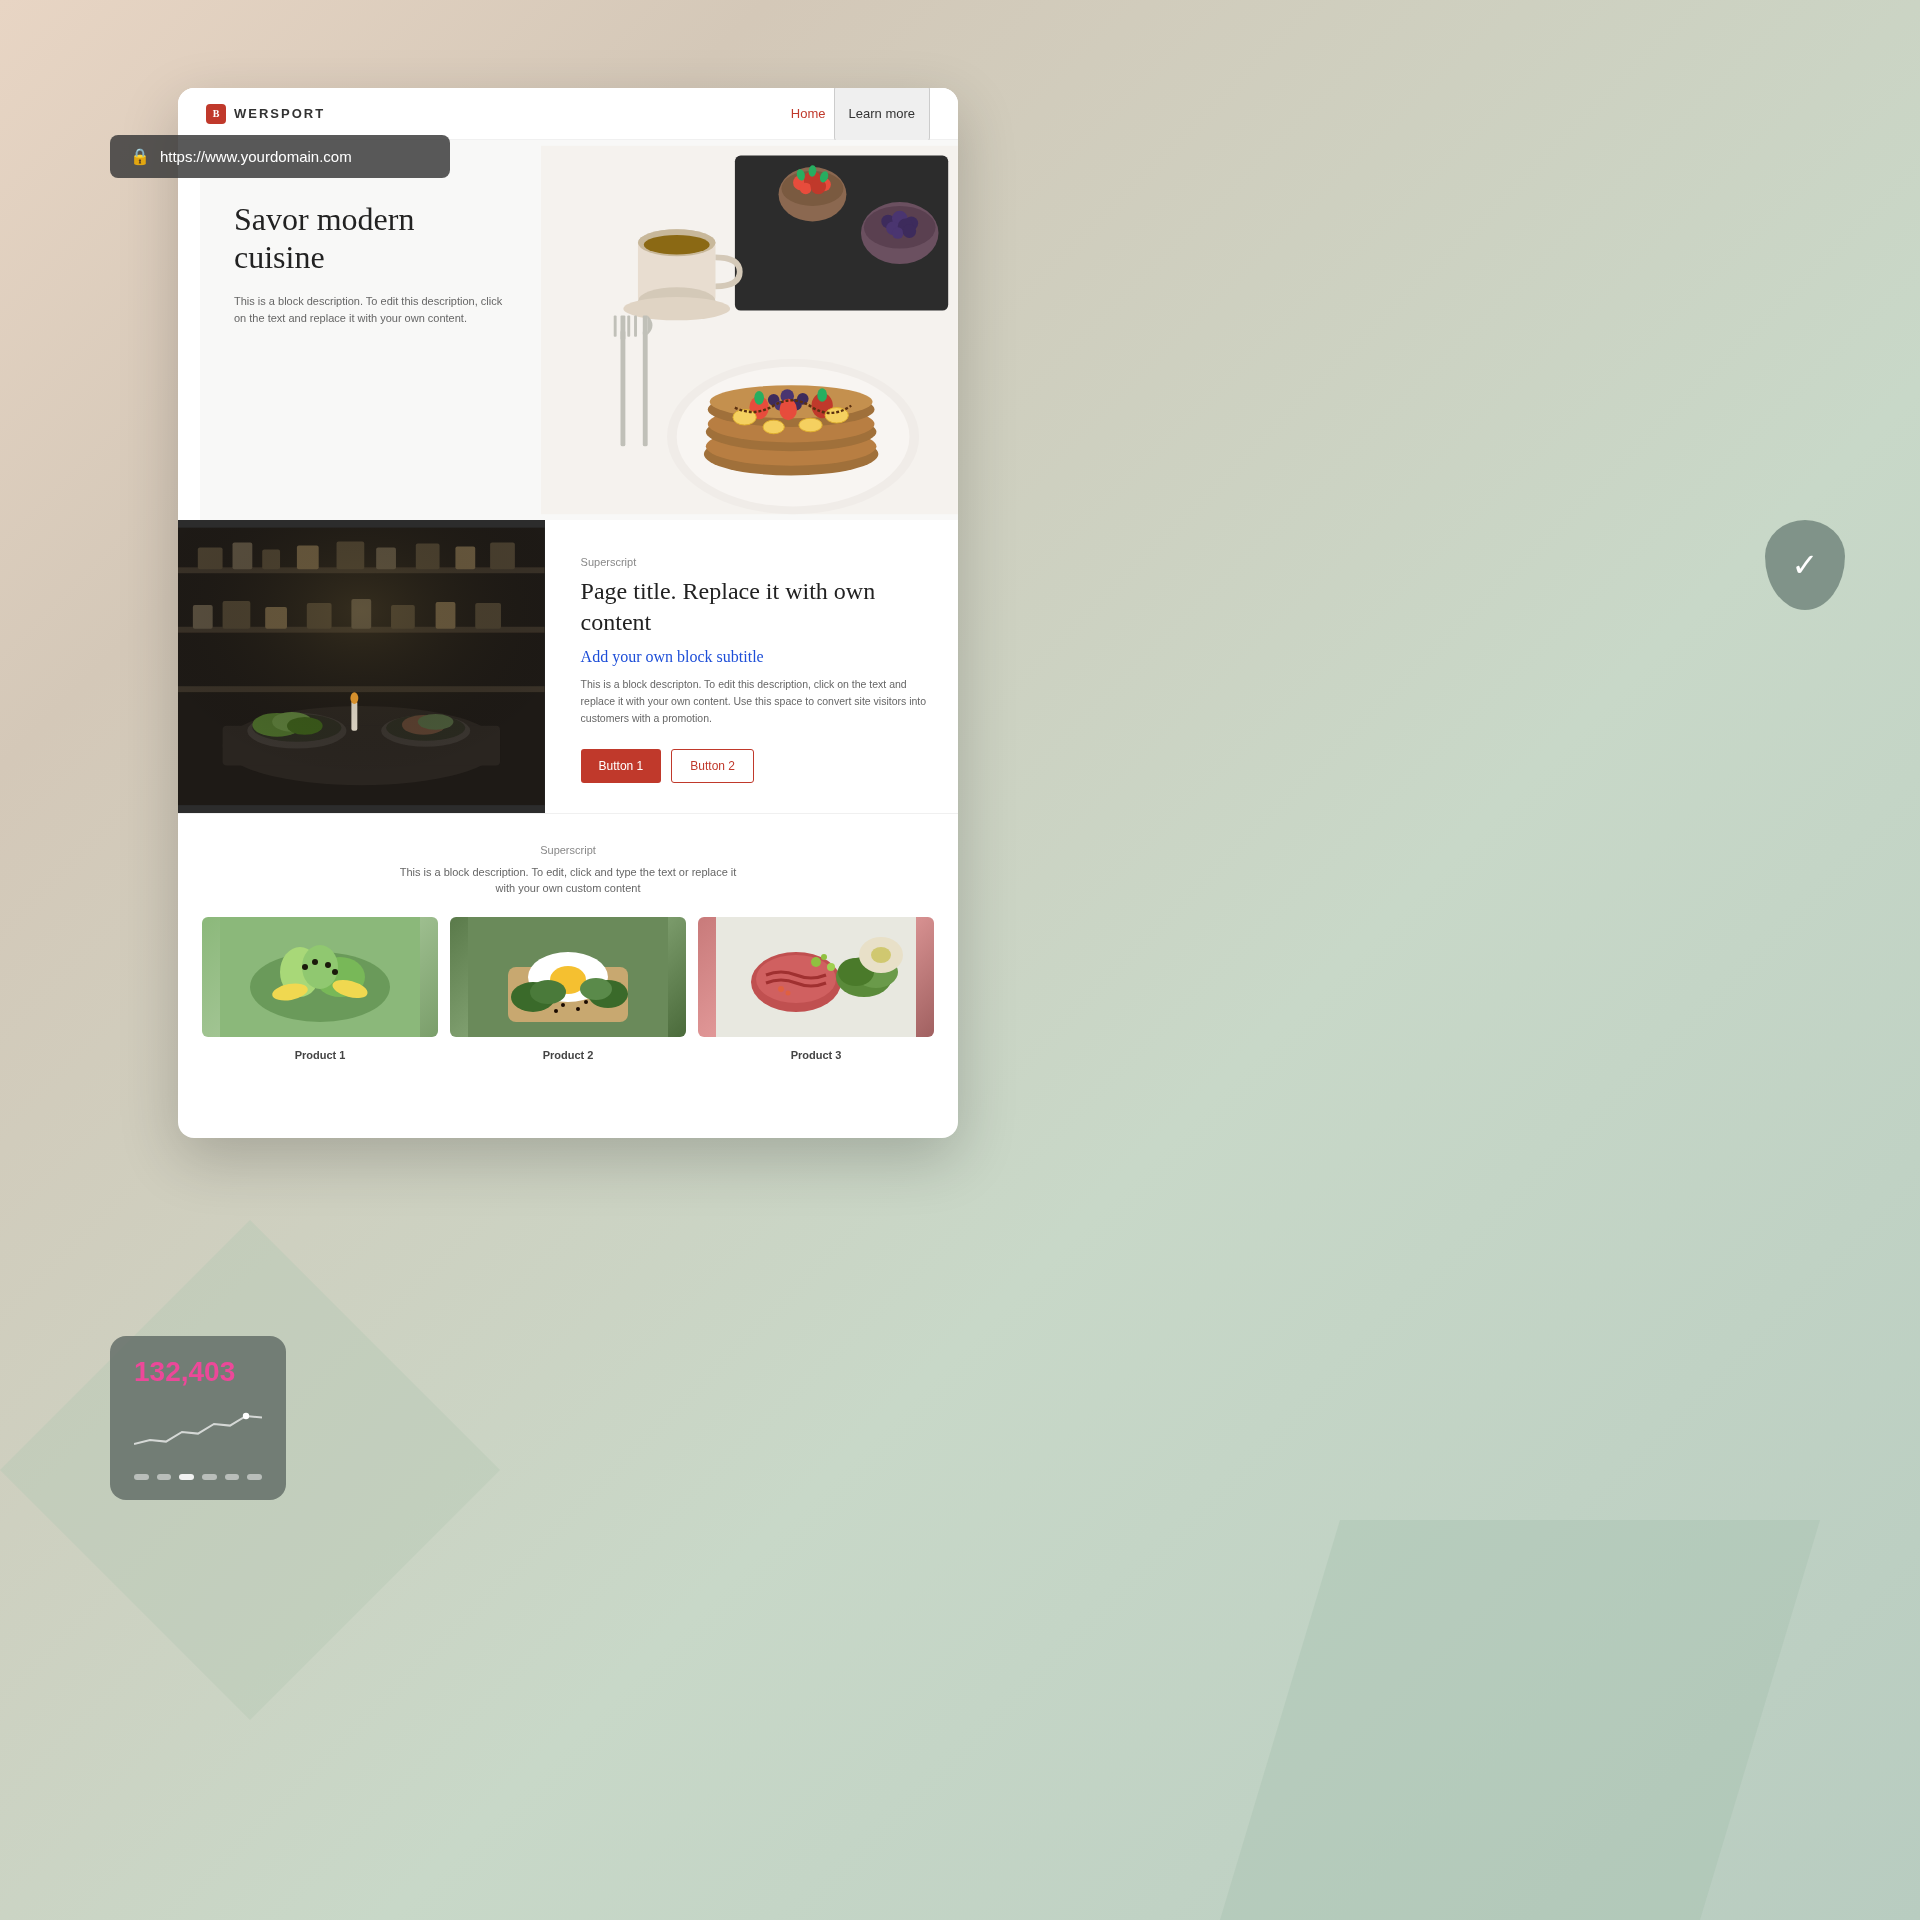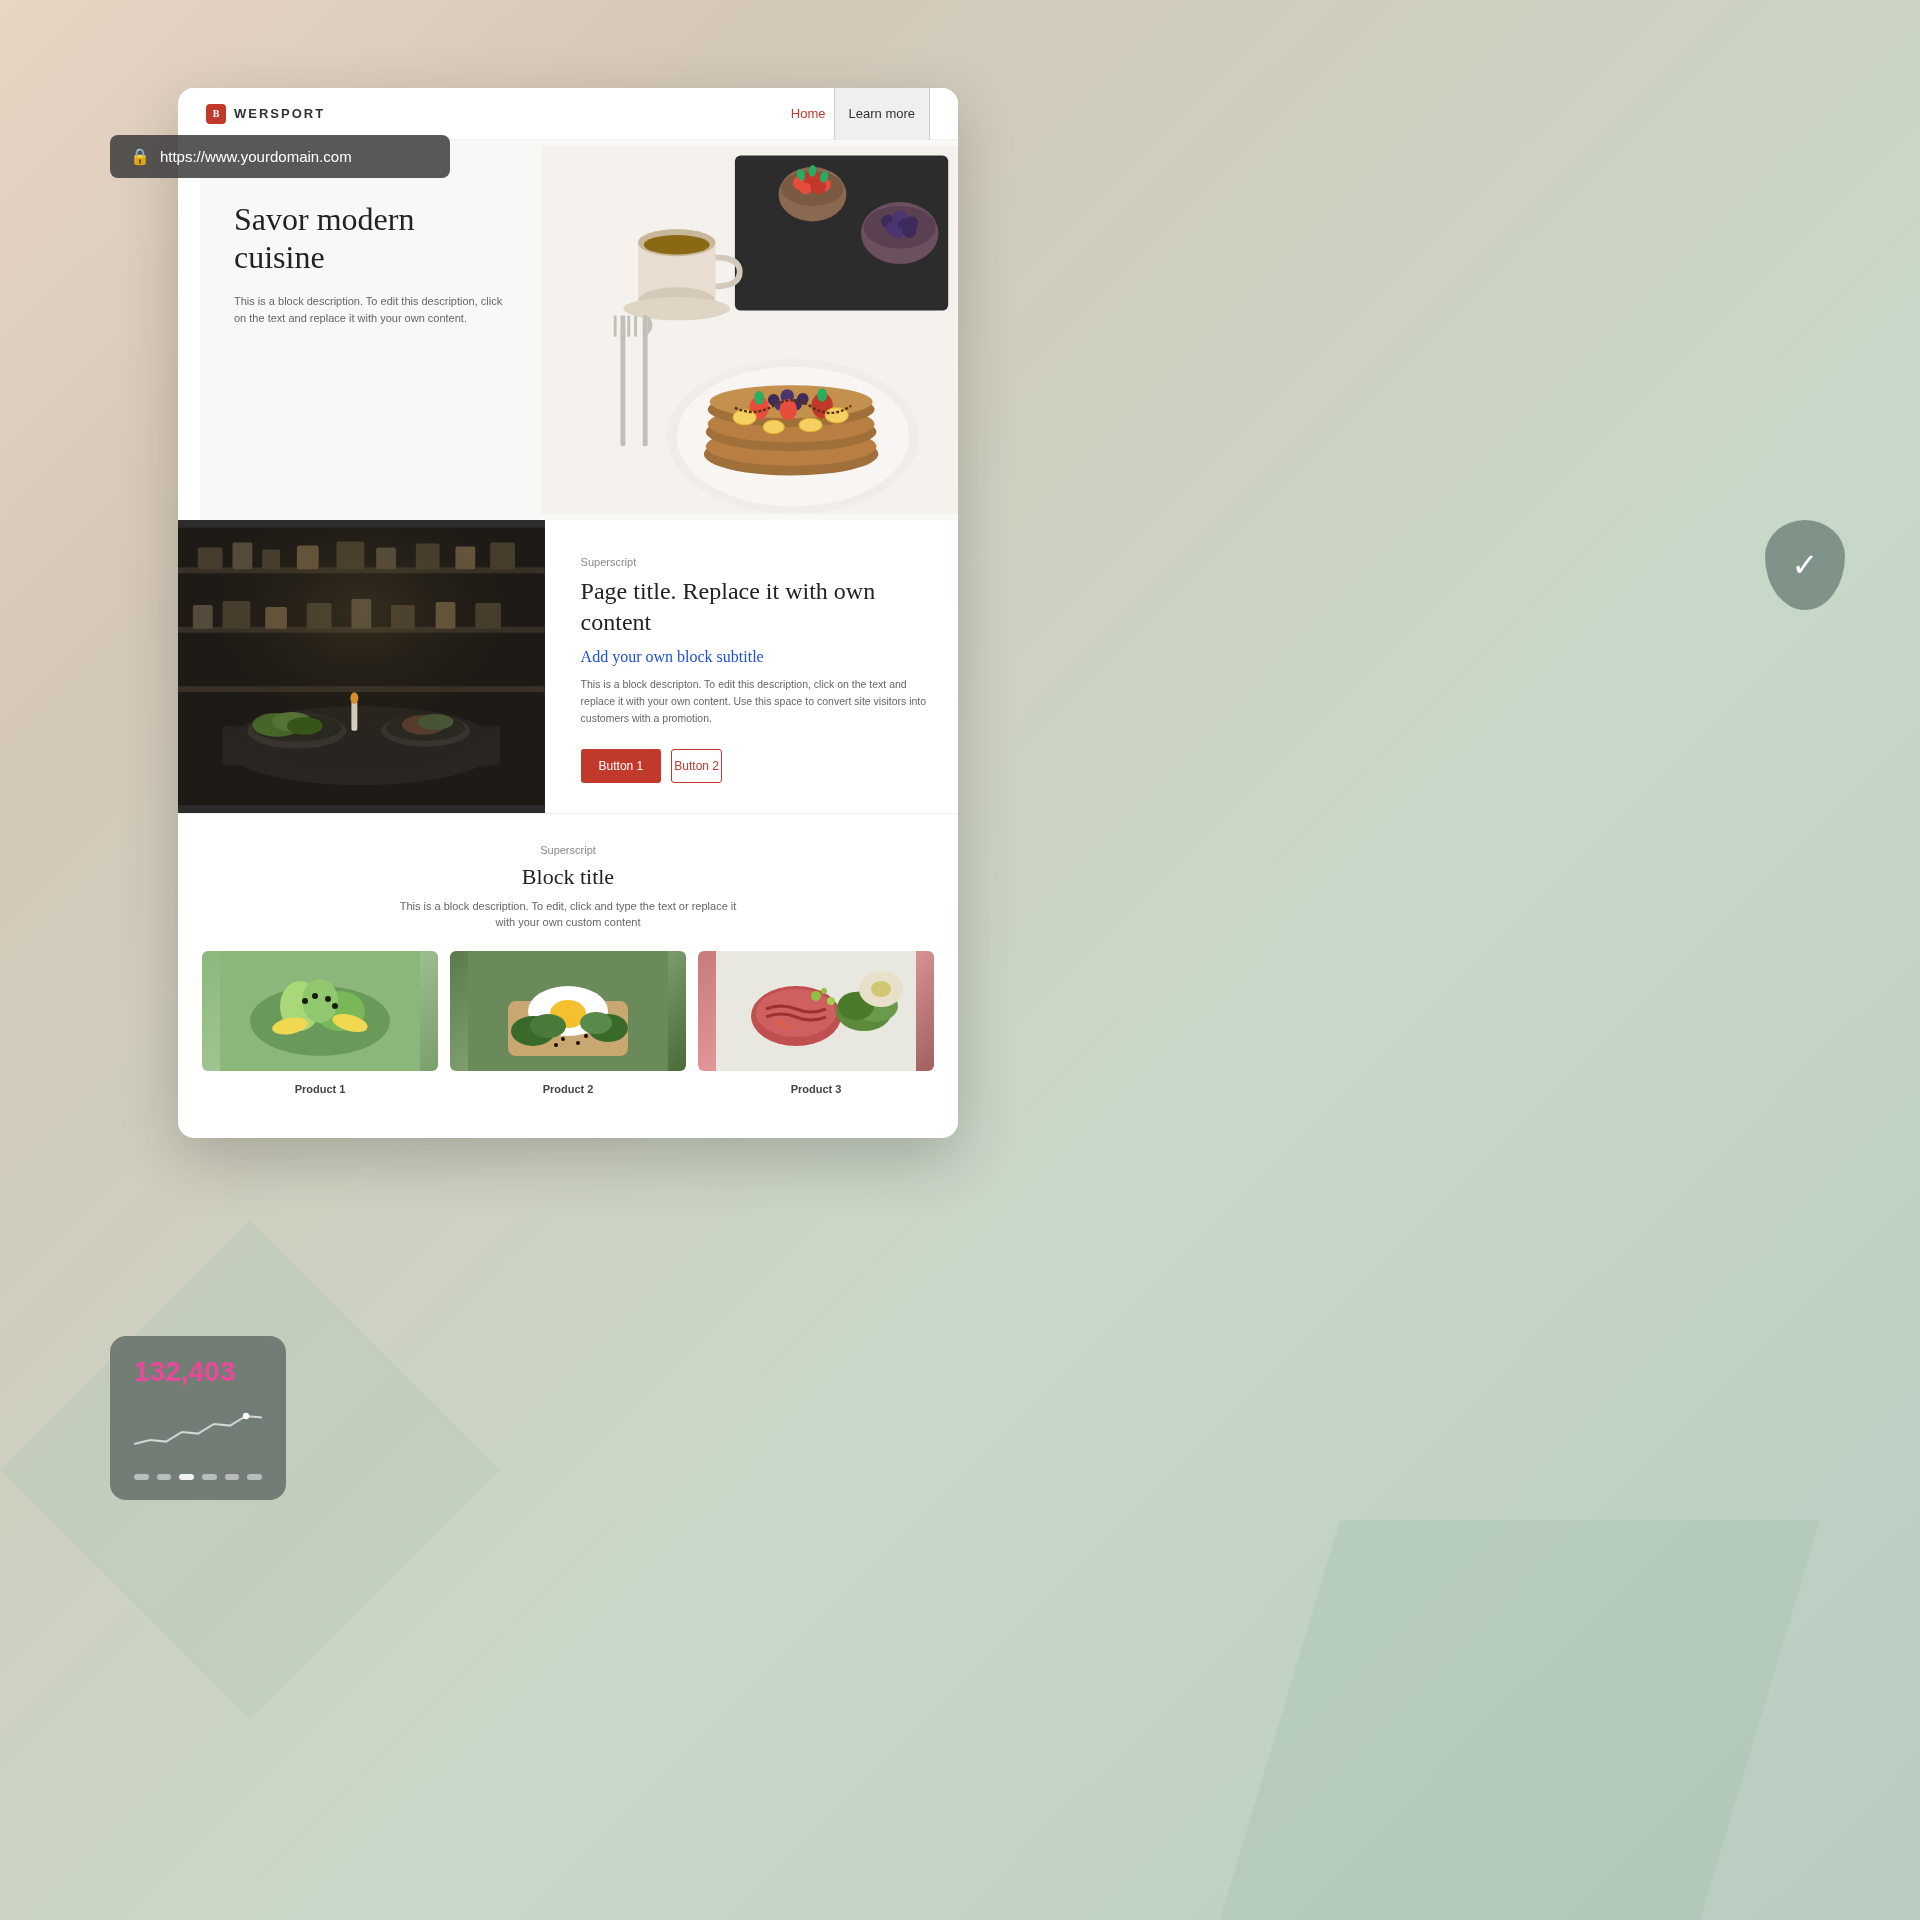--- a/index.html
+++ b/index.html
@@ -268,21 +268,21 @@
       padding: 9px 18px;
       font-size: 12px;
       font-family: 'Arial', sans-serif;
       border-radius: 3px;
       cursor: pointer;
     }
     .btn-secondary {
       background: transparent;
       color: #c0392b;
       border: 1.5px solid #c0392b;
-      padding: 9px 2px;
+      padding: 9px 18px;
       font-size: 12px;
       font-family: 'Arial', sans-serif;
       border-radius: 3px;
       cursor: pointer;
     }
 
     
     .block-section {
       background: white;
       padding: 30px 24px;
@@ -532,21 +532,20 @@
       <div class="button-group">
         <button class="btn-primary">Button 1</button>
         <button class="btn-secondary">Button 2</button>
       </div>
     </div>
   </section>
 
   <section class="block-section">
     <div class="block-section-header">
       <p class="superscript-label">Superscript</p>
-      <h2 class="block-title">Block title</h2>
       <p class="block-description">This is a block description. To edit, click and type the text or replace it with your own custom content</p>
     </div>
     <div class="products-grid">
 
       <div class="product-card">
         <svg class="product-image product-img-1" viewBox="0 0 200 120" style="border-radius:6px; display:block;">
           <rect width="200" height="120" fill="#8bb87a"></rect>
           <ellipse cx="100" cy="70" rx="70" ry="35" fill="#6a9a5a"></ellipse>
           <ellipse cx="80" cy="55" rx="20" ry="25" fill="#a8d878"></ellipse>
           <ellipse cx="120" cy="60" rx="25" ry="20" fill="#78b858"></ellipse>

